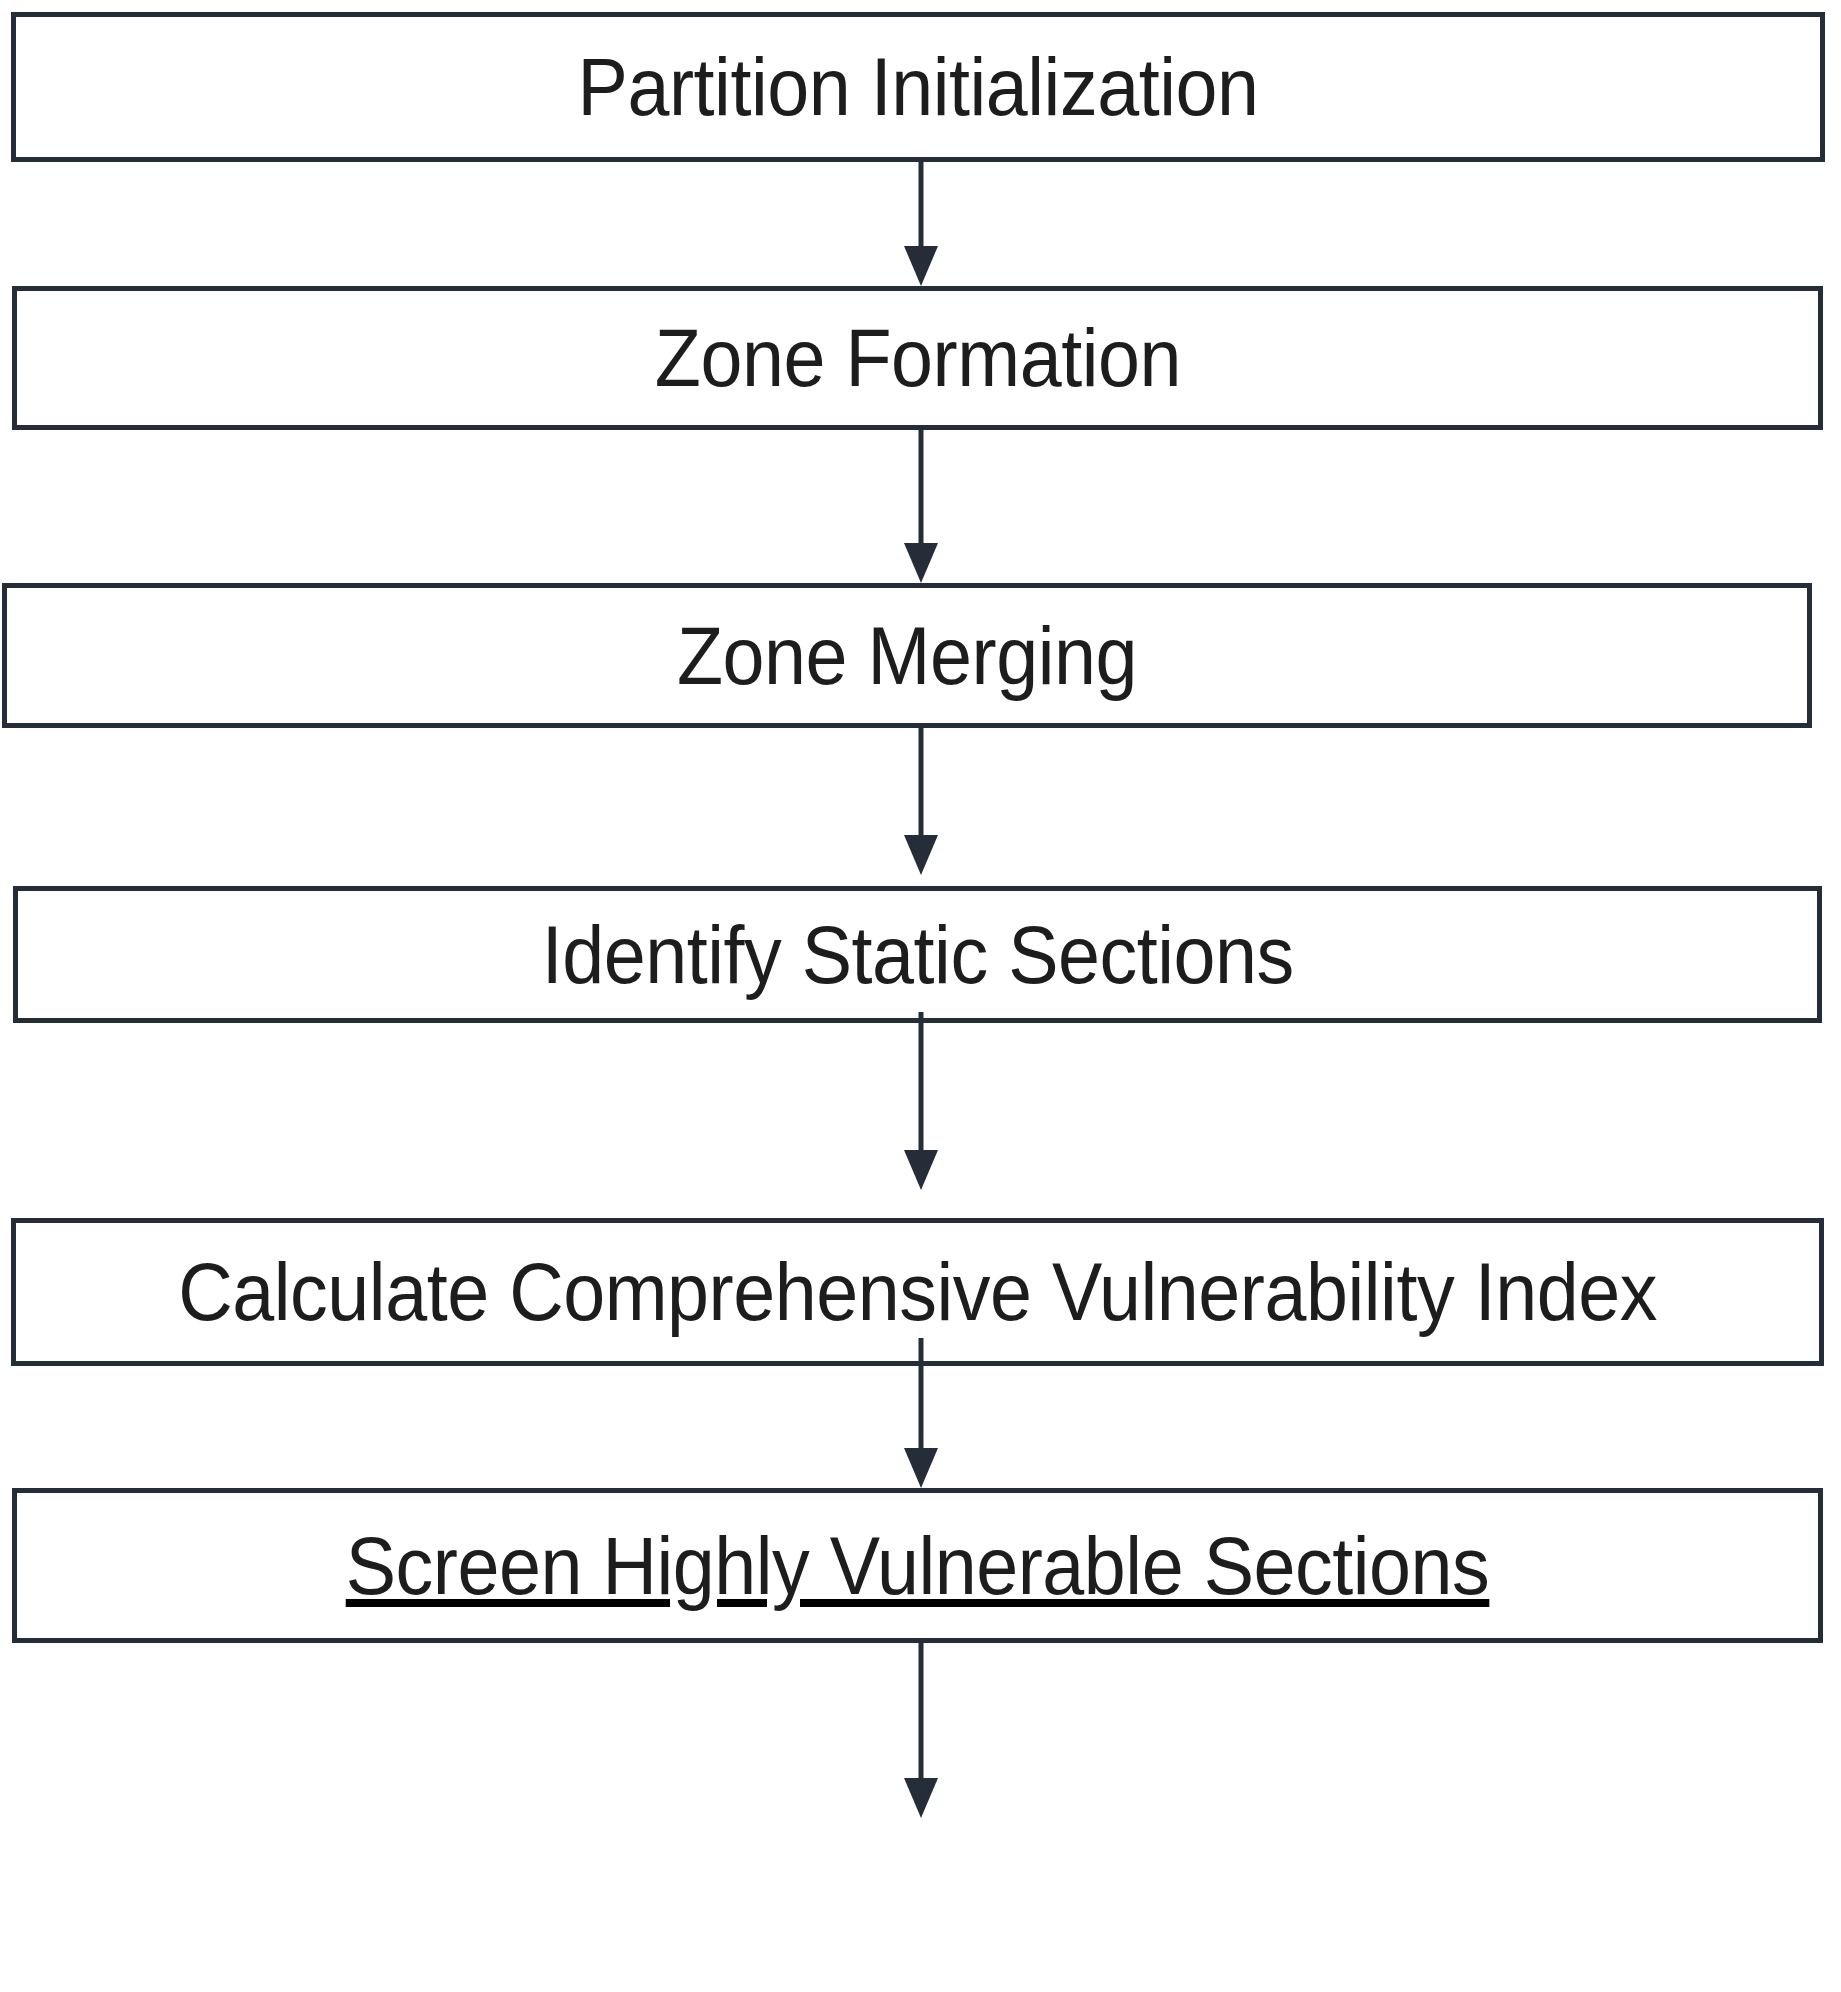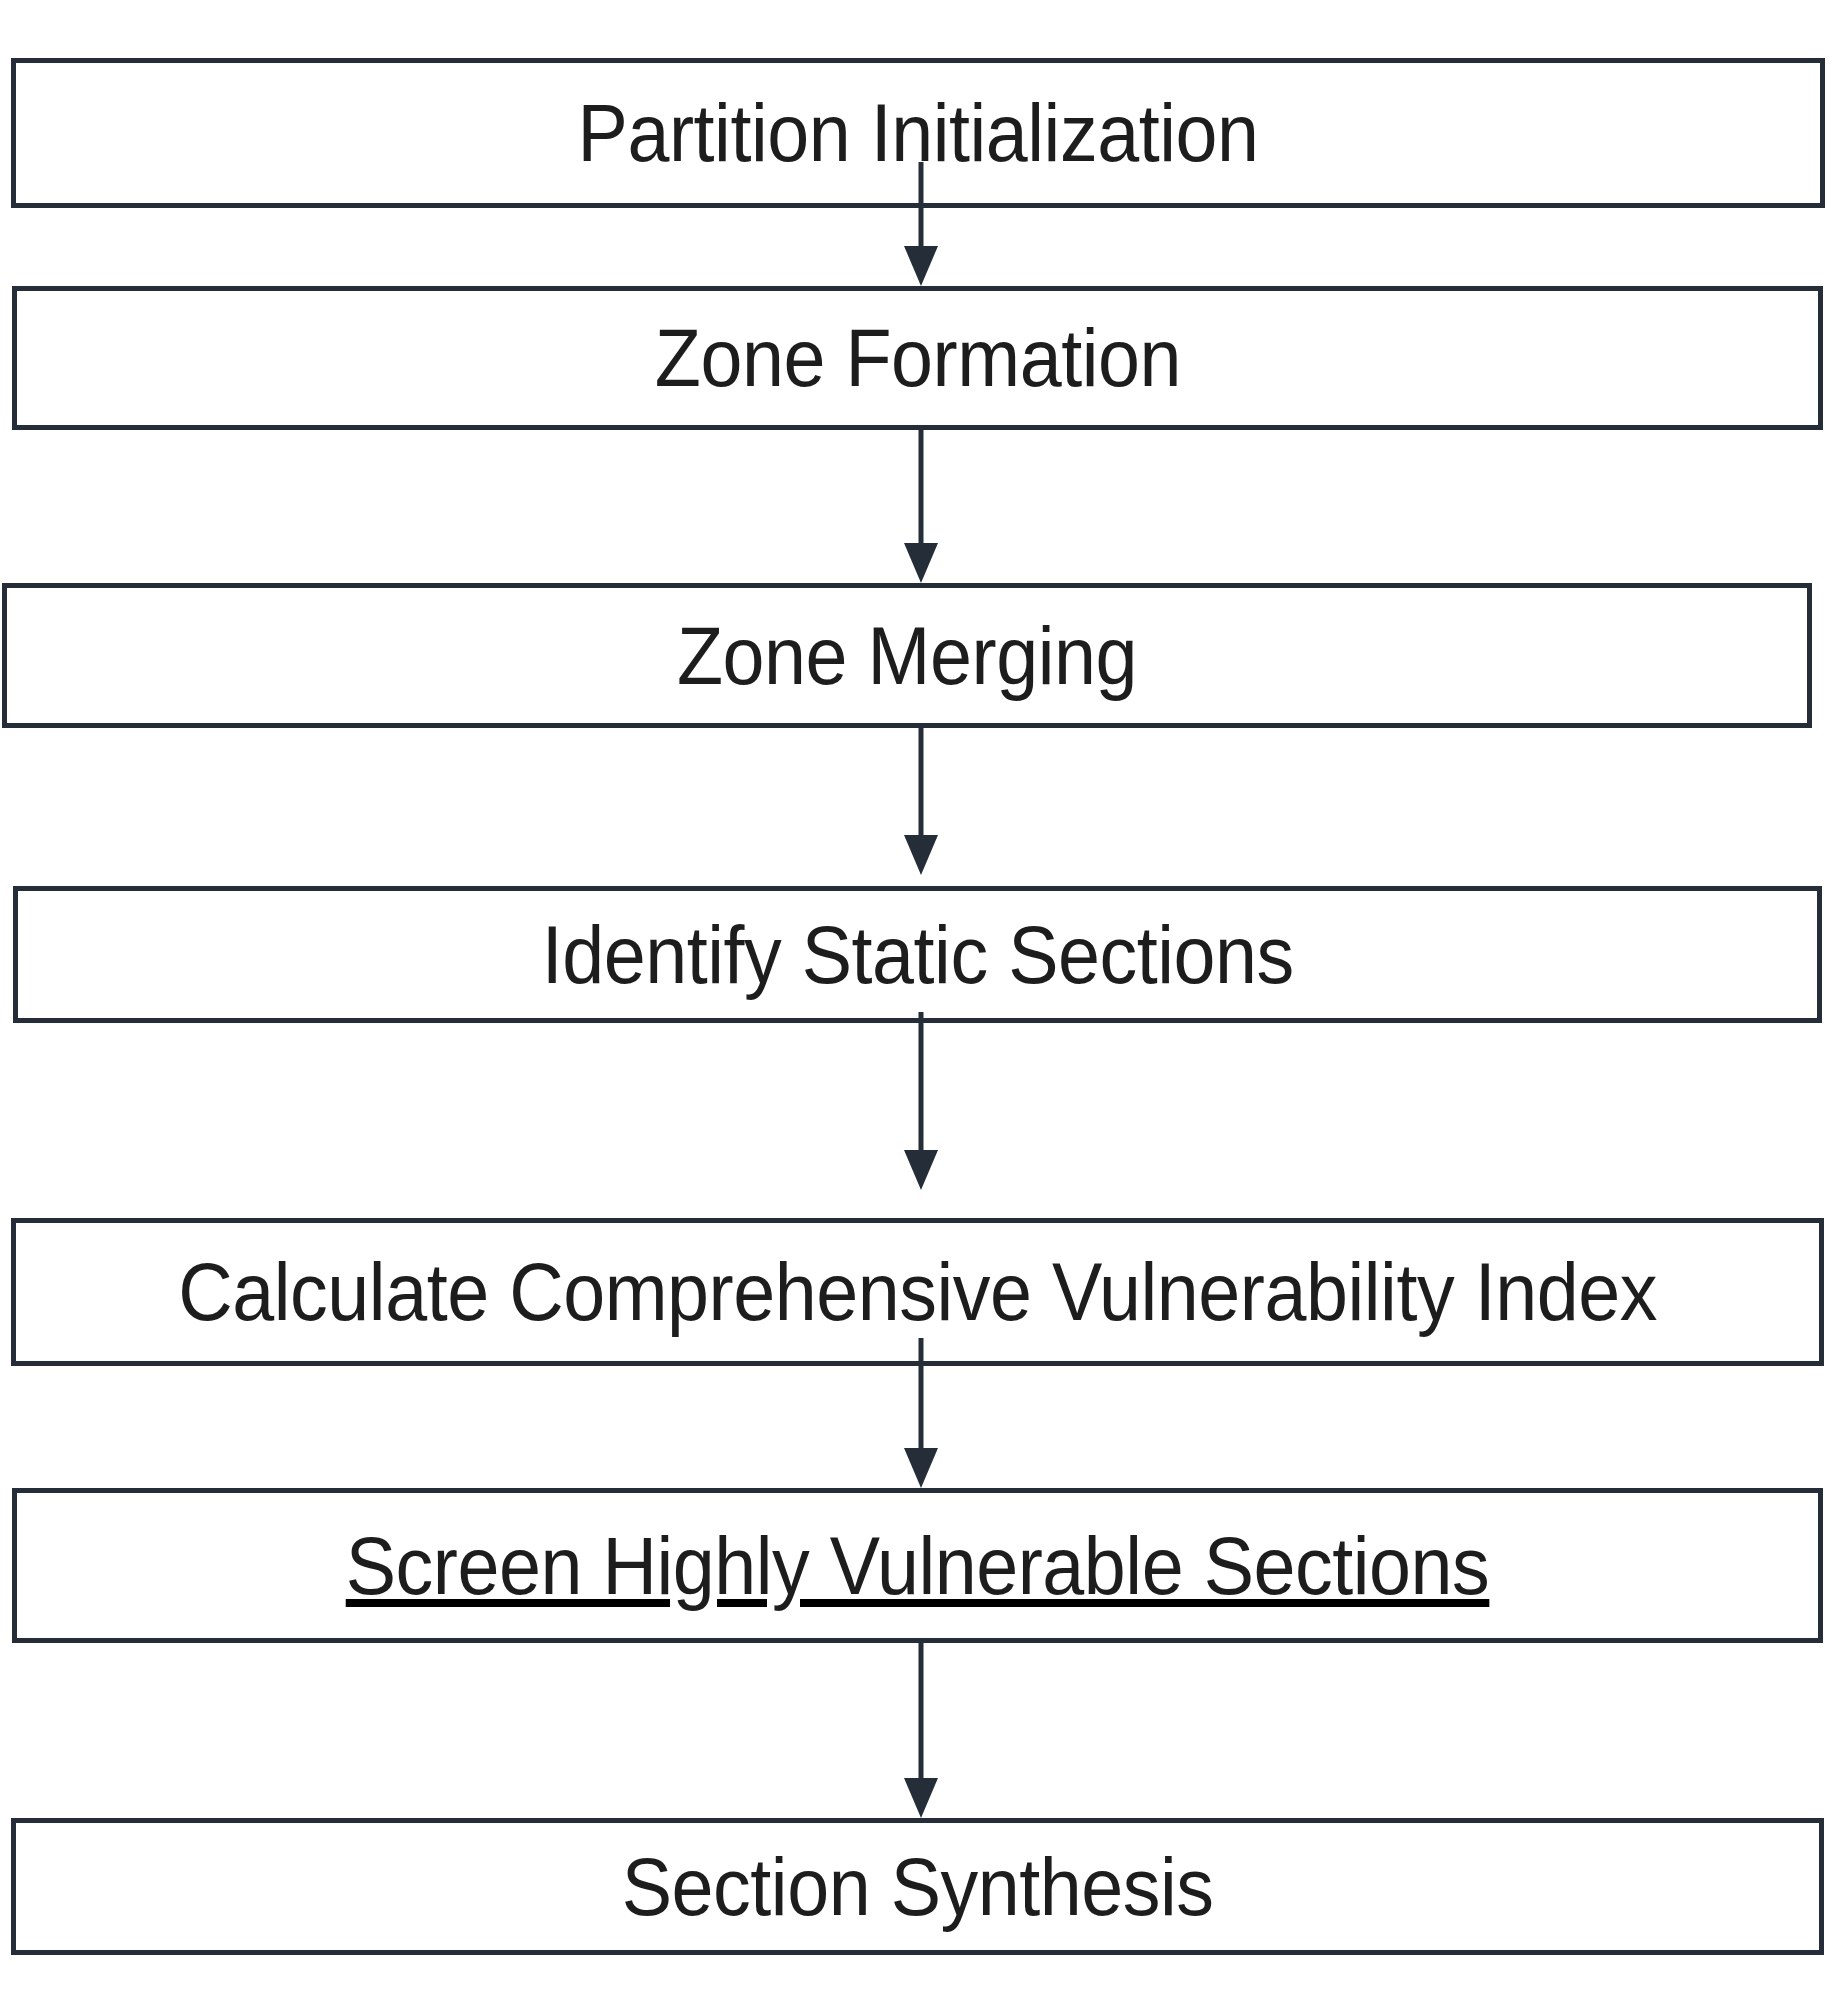--- a/index.html
+++ b/index.html
@@ -42,21 +42,21 @@
   .edge svg {
     display: block;
     overflow: visible;
   }
 </style>
 </head>
 <body>
 
 <div id="canvas">
 
-  <div class="node" style="left:11px; top:12px; width:1814px; height:150px;margin-top:46px;">
+  <div class="node" style="left:11px; top:12px; width:1814px; height:150px;">
     <span class="node-label">Partition Initialization</span>
   </div>
 
   <div class="edge" style="left:901px; top:162px; width:40px; height:124px;">
     <svg width="40" height="124" viewBox="0 0 40 124">
       <line x1="20" y1="0" x2="20" y2="86" stroke="#252e38" stroke-width="5"></line>
       <polygon points="3,84 37,84 20,124" fill="#252e38"></polygon>
     </svg>
   </div>
 
@@ -108,17 +108,14 @@
     <span class="node-label">Screen Highly Vulnerable Sections</span>
   </div>
 
   <div class="edge" style="left:901px; top:1643px; width:40px; height:175px;">
     <svg width="40" height="175" viewBox="0 0 40 175">
       <line x1="20" y1="0" x2="20" y2="137" stroke="#252e38" stroke-width="5"></line>
       <polygon points="3,135 37,135 20,175" fill="#252e38"></polygon>
     </svg>
   </div>
 
-  <div class="node" style="left:11px; top:1818px; width:1813px; height:137px;">
-    <span class="node-label">Section Synthesis</span>
-  </div>
 
 </div>
 
 </body></html>

